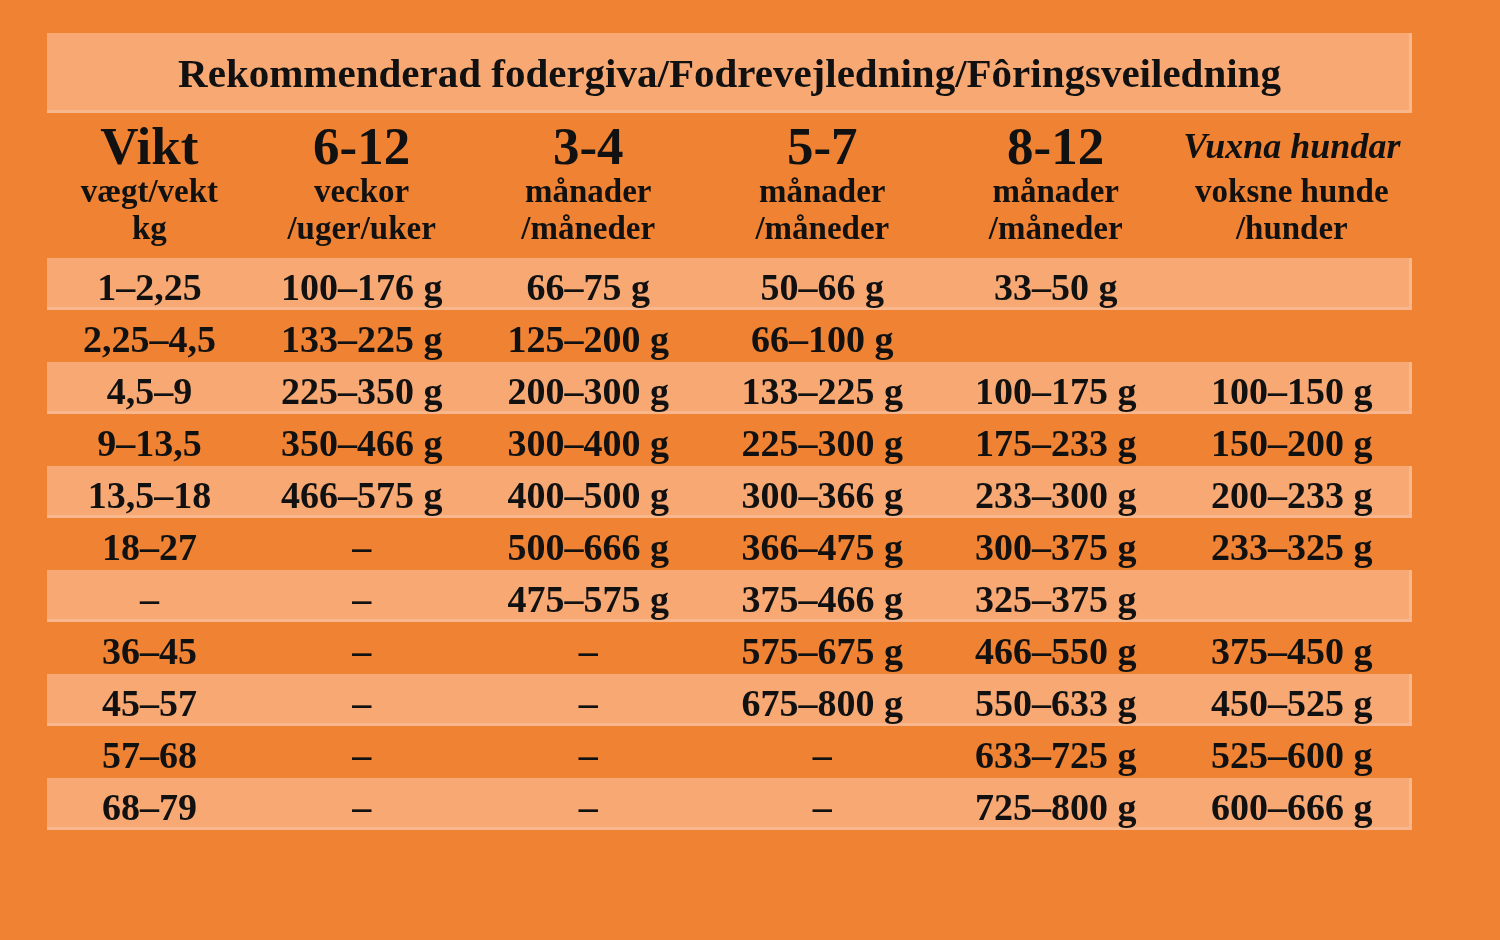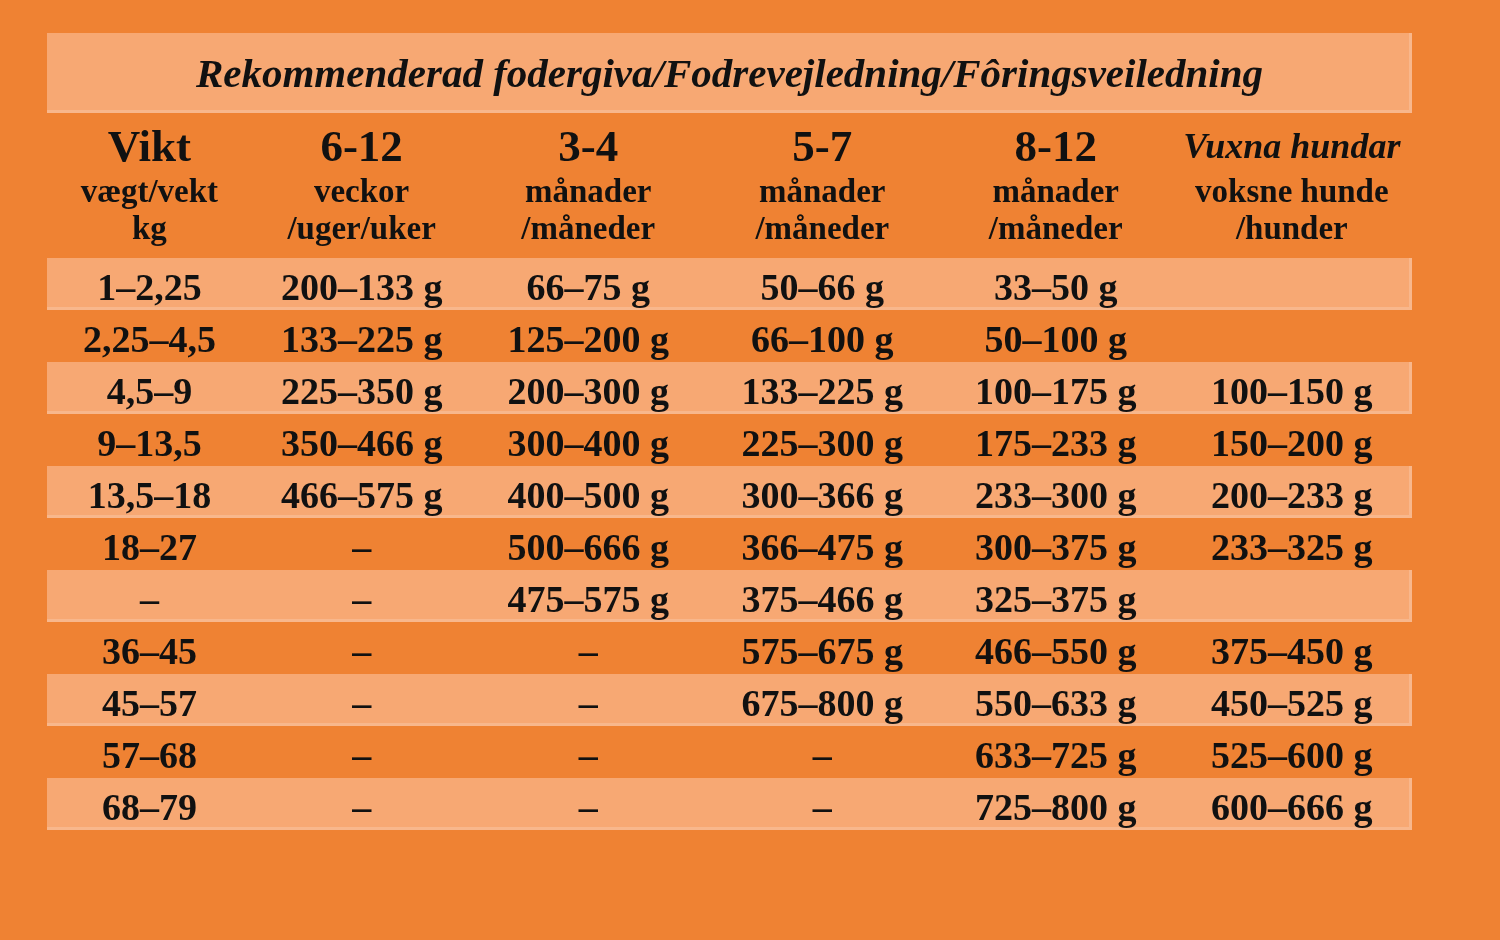--- a/index.html
+++ b/index.html
@@ -27,41 +27,40 @@
     background: var(--band, #F7A873);
     display: flex;
     align-items: center;
     justify-content: center;
     box-shadow: inset -3px -3px 0 rgba(255,255,255,0.18);
   }
   .title-band .title {
     font-size: 41px;
     letter-spacing: 0px;
     white-space: nowrap;
-    font-style: italic;
   }
   .grid-row {
     display: grid;
     grid-template-columns: 15% 16.1% 17.1% 17.2% 17% 17.6%;
     width: 100%;
   }
   .header-row {
     height: 145px;
     padding-top: 6px;
     box-sizing: border-box;
   }
   .hcell {
     text-align: center;
     display: flex;
     flex-direction: column;
     align-items: center;
     justify-content: flex-start;
   }
   .hcell .h1 {
-    font-size: 45px;
+    font-size: 53px;
     line-height: 54px;
   }
   .hcell.small-h1 .h1 {
     font-size: 36px;
     line-height: 54px;
     font-style: italic;
   }
   .hcell .h2, .hcell .h3 {
     font-size: 33px;
     line-height: 37px;
@@ -118,32 +117,31 @@
     </div>
     <div class="hcell small-h1">
       <span class="h1">Vuxna hundar</span>
       <span class="h2">voksne hunde</span>
       <span class="h3">/hunder</span>
     </div>
   </div>
 
   <div class="grid-row data-row band">
     <div class="dcell">1–2,25</div>
-    <div class="dcell">200–133 g</div>
+    <div class="dcell">100–176 g</div>
     <div class="dcell">66–75 g</div>
     <div class="dcell">50–66 g</div>
     <div class="dcell">33–50 g</div>
   </div>
 
   <div class="grid-row data-row">
     <div class="dcell">2,25–4,5</div>
     <div class="dcell">133–225 g</div>
     <div class="dcell">125–200 g</div>
     <div class="dcell">66–100 g</div>
-    <div class="dcell">50–100 g</div>
   </div>
 
   <div class="grid-row data-row band">
     <div class="dcell">4,5–9</div>
     <div class="dcell">225–350 g</div>
     <div class="dcell">200–300 g</div>
     <div class="dcell">133–225 g</div>
     <div class="dcell">100–175 g</div>
     <div class="dcell">100–150 g</div>
   </div>

